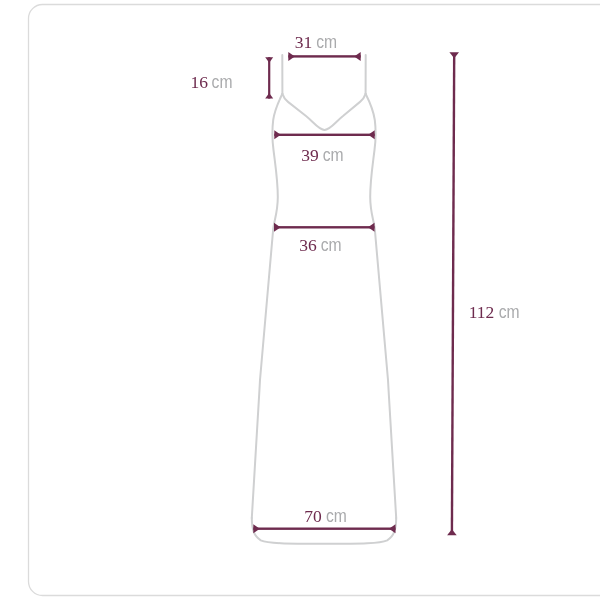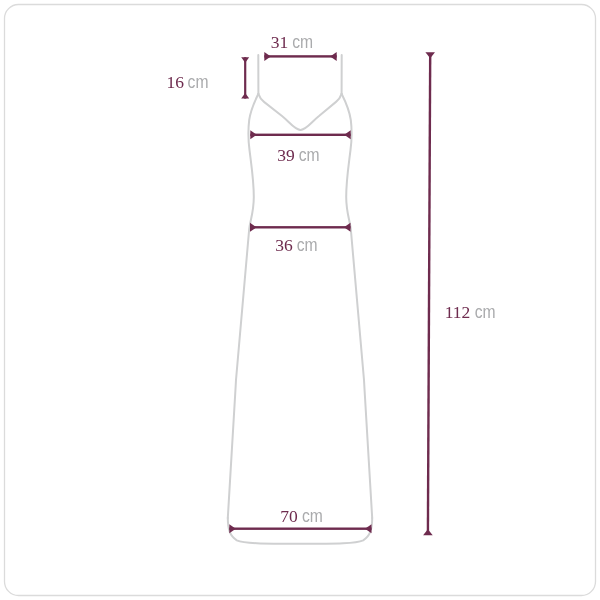--- a/index.html
+++ b/index.html
@@ -1,16 +1,16 @@
 <!DOCTYPE html>
 <html><head>
 <meta charset="utf-8">
 <style>
   html,body{margin:0;padding:0;background:#ffffff;}
-  #stage{width:520px;height:600px;position:relative;font-family:"Liberation Serif",serif;transform:translateZ(0);}
+  #stage{width:520px;height:600px;position:relative;font-family:"Liberation Serif",serif;transform:translateZ(0);margin-left:24px;}
   svg{display:block;}
   .num{fill:#6e2b4e;font-size:17.5px;}
   .unit{fill:#aaabad;font-family:"Liberation Sans",sans-serif;}
   text{font-family:"Liberation Serif",serif;font-size:18px;}
 </style>
 </head>
 <body>
 
 <div id="stage">
 <svg width="600" height="600" viewBox="0 0 600 600">

